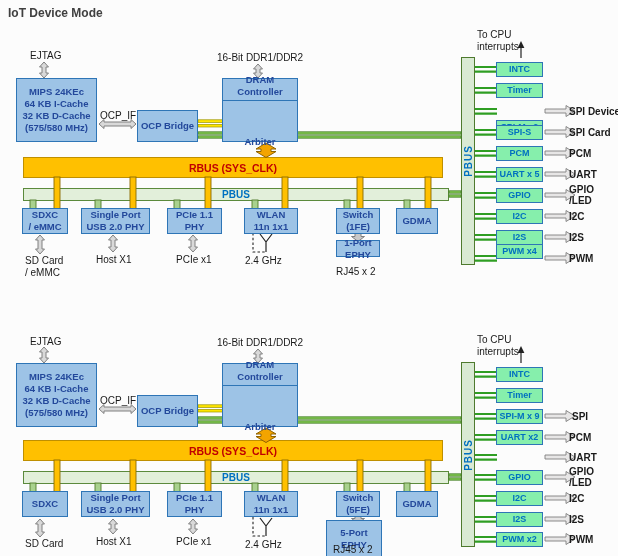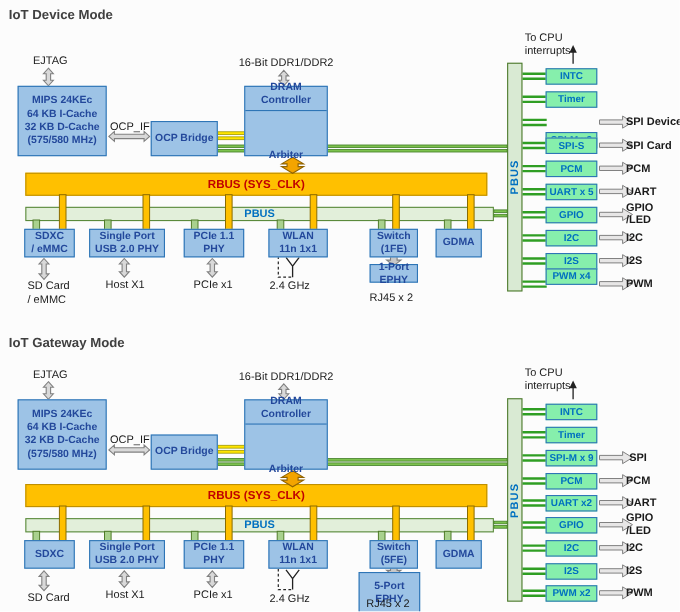--- a/index.html
+++ b/index.html
@@ -303,21 +303,20 @@
 <div class="ext" style="top:148px">PCM</div>
 <div class="ext" style="top:169px">UART</div>
 <div class="ext" style="top:184px">
   <span style="display:block">GPIO</span>
   <span style="display:block">/LED</span>
 </div>
 <div class="ext" style="top:211px">I2C</div>
 <div class="ext" style="top:232px">I2S</div>
 <div class="ext" style="top:253px">PWM</div>
 
-<div class="title" style="left:8px;top:304px">IoT Gateway Mode</div>
 <div class="lbl" style="left:30px;top:336px">EJTAG</div>
 <div class="lbl" style="left:217px;top:337px">16-Bit DDR1/DDR2</div>
 <div class="lbl" style="left:100px;top:395px">OCP_IF</div>
 
 <div class="blk" style="left:16px;top:363px;width:81px;height:64px">
   <span>MIPS 24KEc</span>
   <span>64 KB I-Cache</span>
   <span>32 KB D-Cache</span>
   <span>(575/580 MHz)</span>
 </div>
@@ -387,21 +386,21 @@
     </div>
 <div class="pblk" style="top:388px">
       <span>Timer</span>
     </div>
 <div class="pblk" style="top:409px">
       <span>SPI-M x 9</span>
     </div>
 <div class="pblk" style="top:430px">
       <span>PCM</span>
     </div>
-<div class="pblk" style="top:450px">
+<div class="pblk" style="top:430px">
       <span>UART x2</span>
     </div>
 <div class="pblk" style="top:470px">
       <span>GPIO</span>
     </div>
 <div class="pblk" style="top:491px">
       <span>I2C</span>
     </div>
 <div class="pblk" style="top:512px">
       <span>I2S</span>

